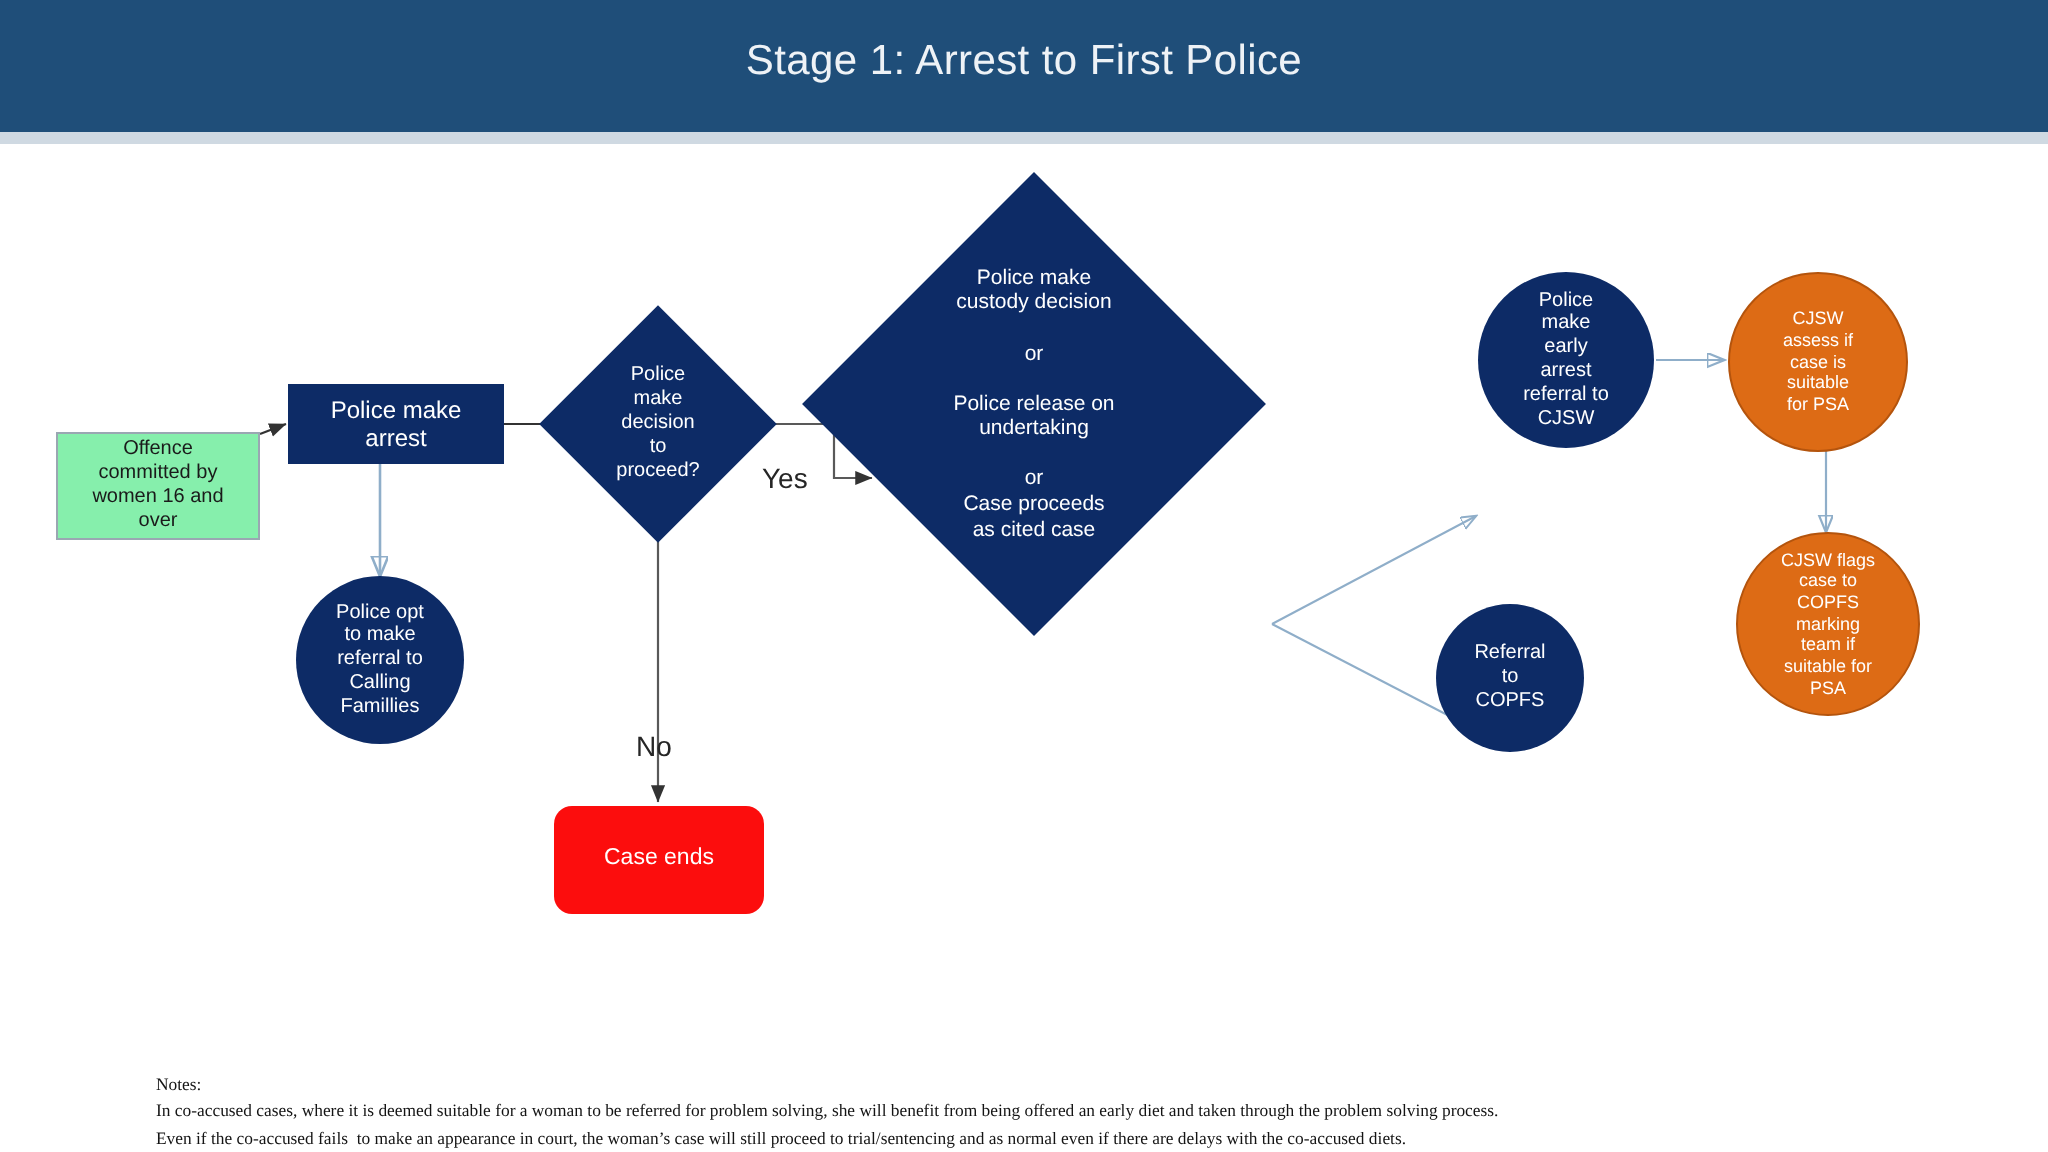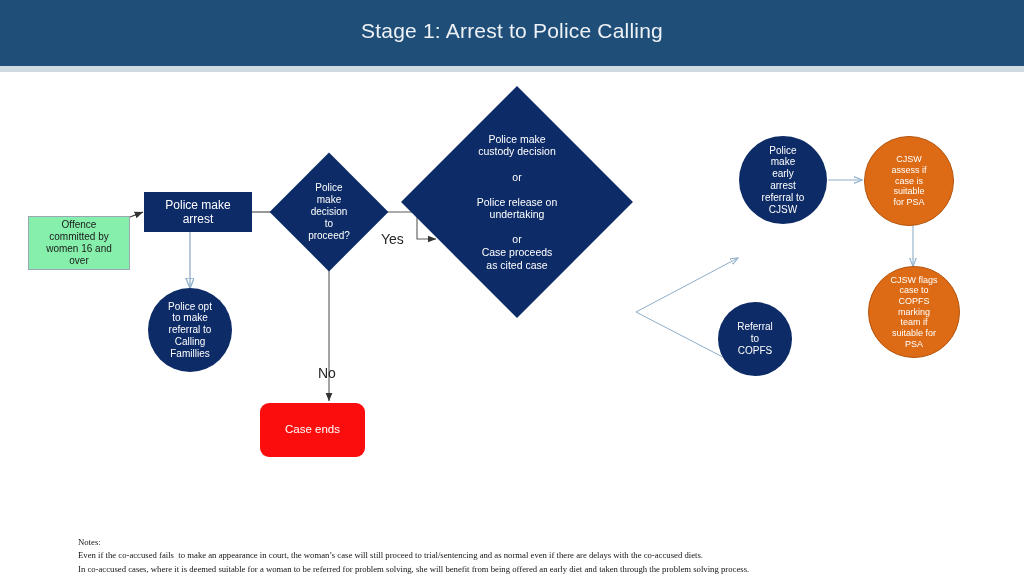--- a/index.html
+++ b/index.html
@@ -163,21 +163,21 @@
     line-height: 1.55;
     margin-top: 20px;
   }
   #notes .notes-line { white-space: pre; }
 </style>
 </head>
 <body>
 
 <div id="header-bar"></div>
 <div id="header-accent"></div>
-<div id="page-title">Stage 1: Arrest to Police Calling</div>
+<div id="page-title">Stage 1: Arrest to First Police</div>
 
 <div id="canvas">
 
   <svg id="edge-layer" viewBox="0 0 1024 504">
     <defs>
       <marker id="arrow-dark" markerWidth="9" markerHeight="9" refX="7.6" refY="3.2" orient="auto">
         <path d="M0,0 L7.8,3.2 L0,6.4 z" fill="#333333"></path>
       </marker>
       <marker id="arrow-blue" markerWidth="9" markerHeight="9" refX="7.6" refY="3.2" orient="auto">
         <path d="M0,0 L7.8,3.2 L0,6.4 z" fill="none" stroke="#8faec9" stroke-width="1"></path>
@@ -223,21 +223,21 @@
 make
 decision
 to
 proceed?</div>
   </div>
 
   <div class="edge-label" id="label-yes" style="left:381px; top:119px;">Yes</div>
 
   <div class="edge-label" id="label-no" style="left:318px; top:253px;">No</div>
 
-  <div class="node box-red" id="node-case-ends" style="left:260px; top:331px; width:105px; height:54px;">Case ends</div>
+  <div class="node box-red" id="node-case-ends" style="left:277px; top:331px; width:105px; height:54px;">Case ends</div>
 
   <div class="diamond-wrap" id="decision-custody" style="left:457px; top:158px; width:164px; height:164px; transform:translate(-22px,-110px);">
     <div class="diamond-shape"></div>
     <div class="diamond-label">Police make
 custody decision
 
 or
 
 Police release on
 undertaking
@@ -269,15 +269,15 @@
 COPFS
 marking
 team if
 suitable for
 PSA</div>
 
 </div>
 
 <div id="notes">
   <div class="notes-line">Notes:</div>
+  <div class="notes-line">In co-accused cases, where it is deemed suitable for a woman to be referred for problem solving, she will benefit from being offered an early diet and taken through the problem solving process.</div>
   <div class="notes-line">Even if the co-accused fails  to make an appearance in court, the woman’s case will still proceed to trial/sentencing and as normal even if there are delays with the co-accused diets.</div>
-  <div class="notes-line">In co-accused cases, where it is deemed suitable for a woman to be referred for problem solving, she will benefit from being offered an early diet and taken through the problem solving process.</div>
 </div>
 
 </body></html>

